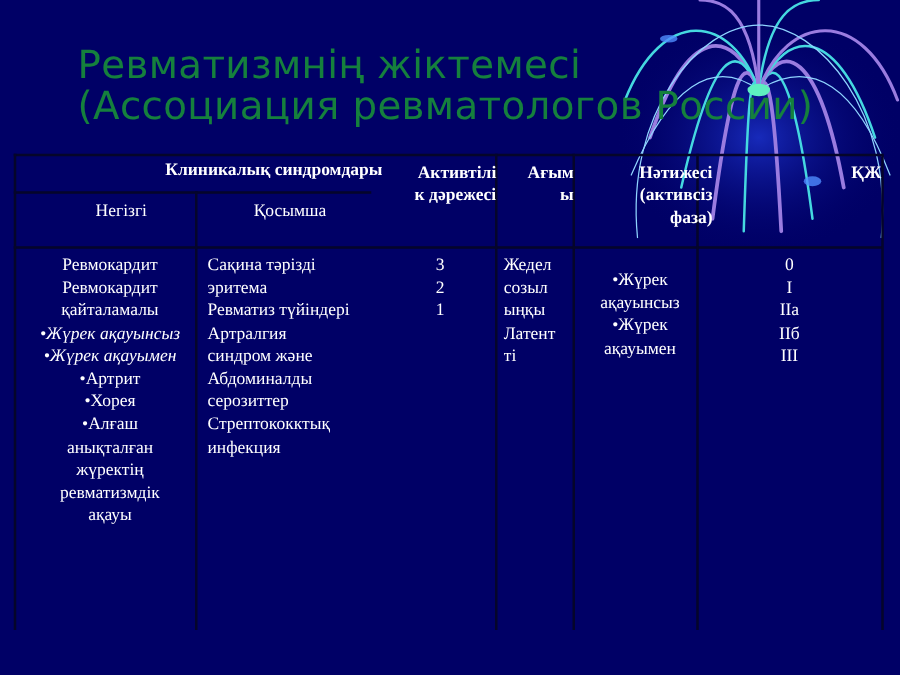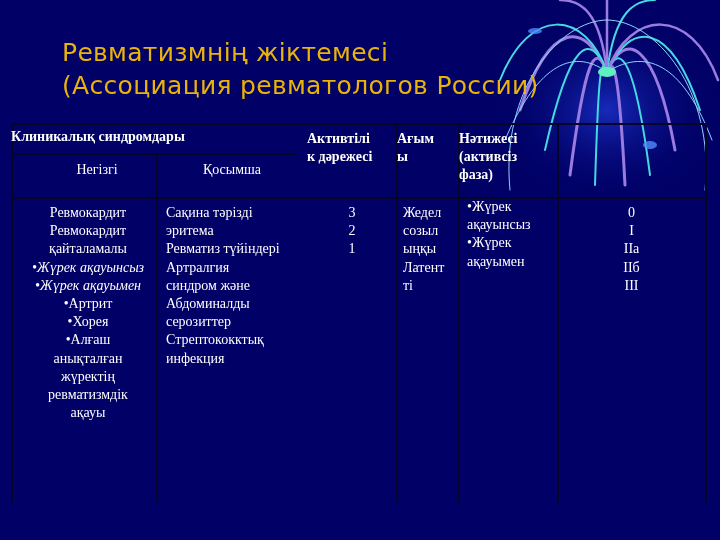--- a/index.html
+++ b/index.html
@@ -10,37 +10,37 @@
     font-family: "Liberation Serif", serif;
     color: #ffffff;
   }
   .firework {
     position: absolute; left: 490px; top: 0; width: 230px; height: 200px;
     pointer-events: none;
   }
   .title {
     position: absolute; left: 62px; top: 36px;
     font-family: "DejaVu Sans", sans-serif;
-    font-size: 25px; line-height: 33px;
-    color: #eab308;
+    font-size: 31px; line-height: 33px;
+    color: #15803d;
     letter-spacing: 0.3px;
     z-index: 2;
   }
   .title div { white-space: nowrap; }
 
   .tbl {
     position: absolute; left: 11px; top: 123px; width: 695px; height: 381px;
     z-index: 1;
   }
   .vline, .hline { position: absolute; background: #05052a; }
   .vline { width: 2px; }
   .hline { height: 2px; }
 
   .cell { position: absolute; font-size: 14px; line-height: 18px; }
-  .hdr { font-weight: bold; text-align: left; }
+  .hdr { font-weight: bold; text-align: right; }
   .hdr-plain { font-weight: normal; text-align: center; }
   .center { text-align: center; }
   .body-list { font-size: 14px; line-height: 18.2px; }
   .body-list div { white-space: nowrap; }
   .it { font-style: italic; }
 </style>
 </head>
 <body>
 
 <svg class="firework" viewBox="0 0 230 200" xmlns="http://www.w3.org/2000/svg">
@@ -101,20 +101,21 @@
   </div>
   <div class="cell hdr" style="left:386px; top:7px; width:62px;">
     <div>Ағым</div>
     <div>ы</div>
   </div>
   <div class="cell hdr" style="left:448px; top:7px; width:111px;">
     <div>Нәтижесі</div>
     <div>(активсіз</div>
     <div>фаза)</div>
   </div>
+  <div class="cell hdr" style="left:547px; top:7px; width:147px;">ҚЖ</div>
 
   <div class="cell body-list" style="left:10px; top:81px; width:134px;text-align:center;">
     <div>Ревмокардит</div>
     <div>Ревмокардит</div>
     <div>қайталамалы</div>
     <div class="it">•Жүрек ақауынсыз</div>
     <div class="it">•Жүрек ақауымен</div>
     <div>•Артрит</div>
     <div>•Хорея</div>
     <div>•Алғаш</div>
@@ -143,21 +144,21 @@
   </div>
 
   <div class="cell body-list" style="left:392px; top:81px; width:54px;">
     <div>Жедел</div>
     <div>созыл</div>
     <div>ыңқы</div>
     <div>Латент</div>
     <div>ті</div>
   </div>
 
-  <div class="cell body-list" style="left:456px; top:75px; width:90px;">
+  <div class="cell body-list" style="left:456px; top:93px; width:90px;text-align:center;">
     <div>•Жүрек</div>
     <div>ақауынсыз</div>
     <div>•Жүрек</div>
     <div>ақауымен</div>
   </div>
 
   <div class="cell body-list center" style="left:547px; top:81px; width:147px;">
     <div>0</div>
     <div>I</div>
     <div>IIа</div>

